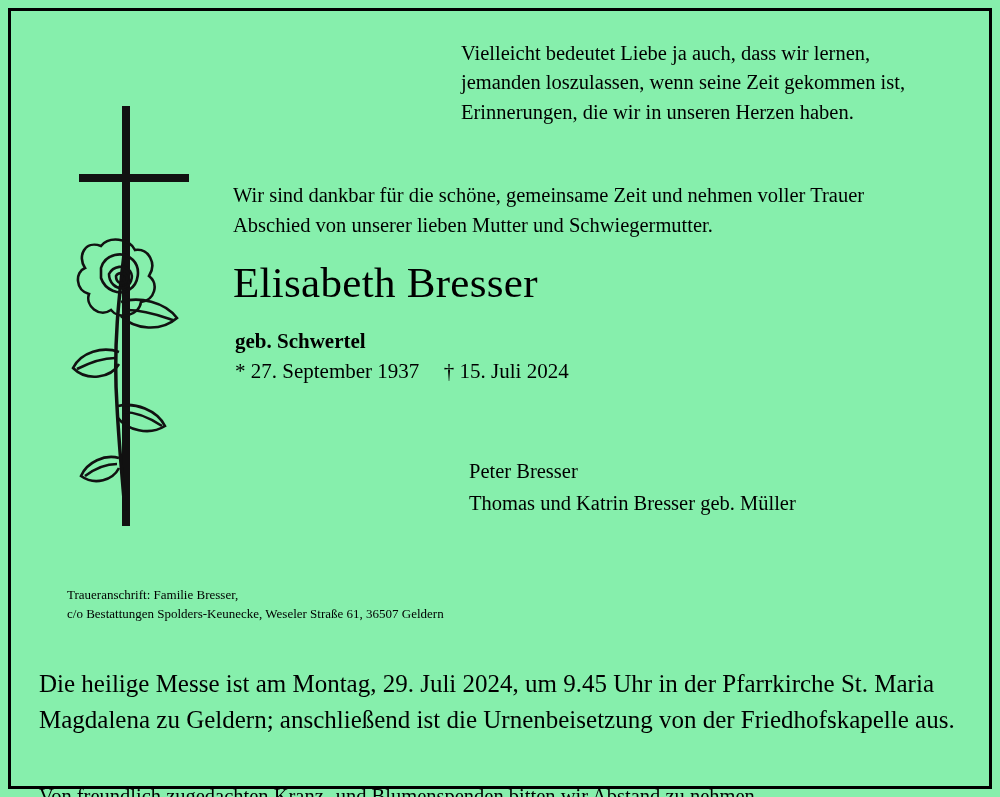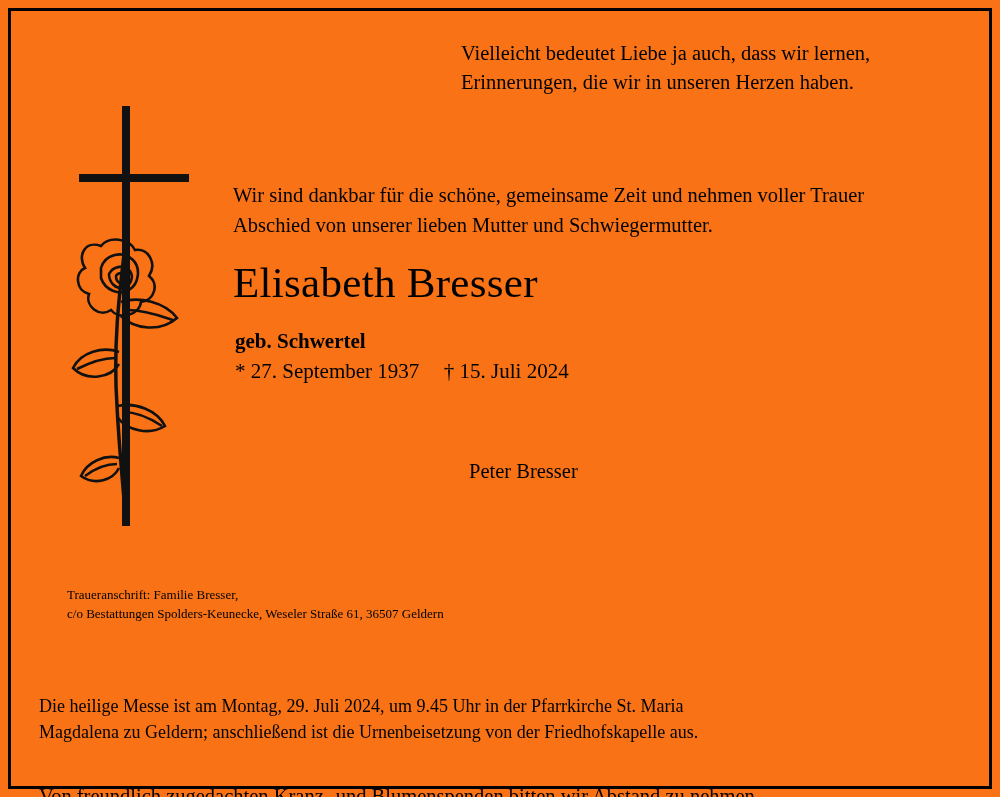--- a/index.html
+++ b/index.html
@@ -8,21 +8,21 @@
     background: #ffffff;
   }
   body {
     font-family: "Liberation Serif", serif;
     color: #111111;
   }
   .page {
     position: relative;
     width: 1000px;
     height: 797px;
-    background: #f97316;
+    background: #86efac;
     box-sizing: border-box;
     overflow: hidden;
   }
   .border-frame {
     position: absolute;
     left: 8px;
     top: 8px;
     right: 8px;
     bottom: 8px;
     border: 3px solid #000000;
@@ -114,24 +114,23 @@
     color: #000;
     margin-left: 28px;
   }
   .address div { white-space: nowrap; }
 
   .service {
     position: absolute;
     left: 28px;
     top: 655px;
     width: 940px;
-    font-size: 18px;
+    font-size: 25px;
     line-height: 1.45;
     color: #000;
-    margin-top: 27px;
   }
   .service div { white-space: nowrap; }
 
   .flowers {
     position: absolute;
     left: 28px;
     top: 730px;
     font-size: 20.5px;
     color: #000;
     white-space: nowrap;
@@ -174,39 +173,41 @@
           <path d="M57 300 C74 296, 96 304, 104 320 C88 330, 66 324, 57 312"></path>
           <path d="M62 306 C78 306, 92 314, 101 320"></path>
           <path d="M58 352 C44 348, 26 356, 20 370 C34 380, 52 374, 58 362"></path>
           <path d="M56 358 C44 358, 32 364, 24 370"></path>
         </g>
       </svg>
     </div>
 
     <div class="verse">
       <div>Vielleicht bedeutet Liebe ja auch, dass wir lernen,</div>
+      <div>jemanden loszulassen, wenn seine Zeit gekommen ist,</div>
       <div>Erinnerungen, die wir in unseren Herzen haben.</div>
     </div>
 
     <div class="dank">
       <div>Wir sind dankbar für die schöne, gemeinsame Zeit und nehmen voller Trauer</div>
       <div>Abschied von unserer lieben Mutter und Schwiegermutter.</div>
     </div>
 
     <div class="name">Elisabeth Bresser</div>
     <div class="maiden">geb. Schwertel</div>
 
     <div class="dates">
       <span>* 27. September 1937</span>
       <span class="gap"></span>
       <span>† 15. Juli 2024</span>
     </div>
 
     <div class="mourners">
       <div>Peter Bresser</div>
+      <div>Thomas und Katrin Bresser geb. Müller</div>
     </div>
 
     <div class="address">
       <div>Traueranschrift: Familie Bresser,</div>
       <div>c/o Bestattungen Spolders-Keunecke, Weseler Straße 61, 36507 Geldern</div>
     </div>
 
     <div class="service">
       <div>Die heilige Messe ist am Montag, 29. Juli 2024, um 9.45 Uhr in der Pfarrkirche St. Maria</div>
       <div>Magdalena zu Geldern; anschließend ist die Urnenbeisetzung von der Friedhofskapelle aus.</div>

